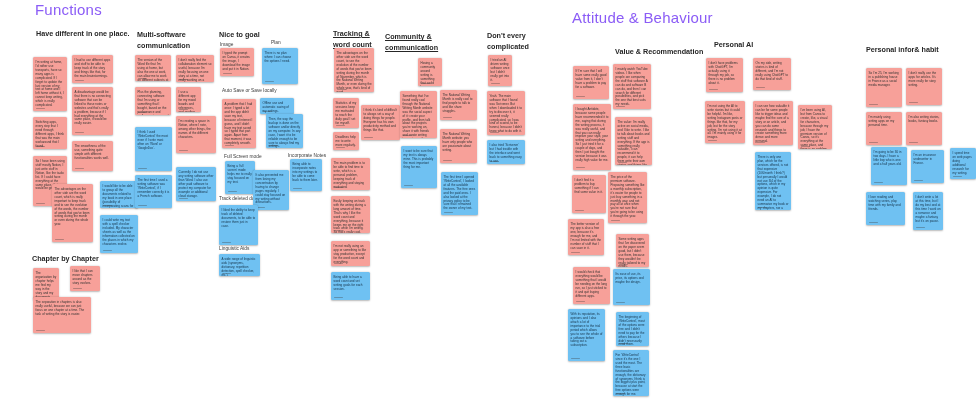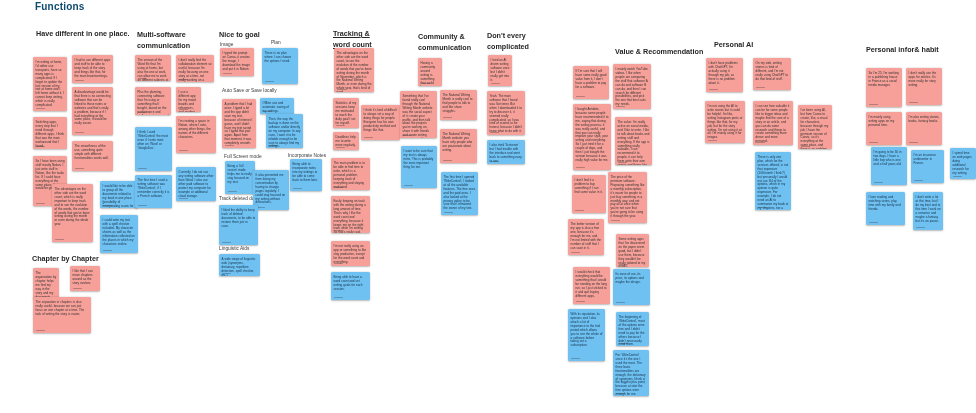--- a/index.html
+++ b/index.html
@@ -1,47 +1,48 @@
 <!DOCTYPE html>
 <html><head>
 <meta charset="utf-8">
 <style>
   html,body{margin:0;padding:0;background:#fff;}
   .board{
     position:relative;width:976px;height:413px;background:#ffffff;
     font-family:"Liberation Sans",sans-serif;overflow:hidden;
   }
   .label{position:absolute;white-space:pre-line;color:#111;}
-  .label.l1{font-size:10px;font-weight:700;letter-spacing:.2px;color:#0c4a6e;}
+  .label.l1{font-size:15px;font-weight:400;letter-spacing:.2px;color:#8b5cf6;}
   .label.l2{font-size:7.2px;font-weight:600;color:#262626;line-height:1.5;}
   .label.l3{font-size:4.8px;font-weight:500;color:#3a3a3a;}
   .note{
     position:absolute;border-radius:1.5px;box-sizing:border-box;
     padding:2.6px 2.4px 5px 2.6px;overflow:hidden;
     box-shadow:0 .7px 1.8px rgba(0,0,0,.28);
   }
   .note-text{font-size:3px;line-height:1.33;color:#313130;word-spacing:.2px;}
   .note.blue .note-text{color:#163248;}
   .note-meta{
     position:absolute;left:2.6px;bottom:1.8px;width:9px;height:1.2px;
     background:rgba(60,60,60,.35);border-radius:.6px;
   }
 </style>
 </head>
 <body>
 
 <div class="board" id="board" style="background: rgb(255, 255, 255);">
     <div class="label l1" style="left: 35px; top: 1px;">Functions</div>
+    <div class="label l1" style="left: 572px; top: 9px;">Attitude &amp; Behaviour</div>
     <div class="label l2" style="left: 36px; top: 29px;">Have different in one place.</div>
     <div class="label l2" style="left: 137px; top: 30px;">Multi-software
 communication</div>
     <div class="label l2" style="left: 219px; top: 30px;">Nice to goal</div>
     <div class="label l2" style="left: 333px; top: 29px; text-decoration: underline;">Tracking &amp;
 word count</div>
-    <div class="label l2" style="left: 418px; top: 32px;">Community &amp;
+    <div class="label l2" style="left: 385px; top: 32px; text-decoration: underline;">Community &amp;
 communication</div>
     <div class="label l2" style="left: 487px; top: 31px;">Don't every
 complicated</div>
     <div class="label l2" style="left: 32px; top: 254px;">Chapter by Chapter</div>
     <div class="label l2" style="left: 575px; top: 47px; margin-left: 40px;">Value &amp; Recommendation</div>
     <div class="label l2" style="left: 714px; top: 40px;">Personal AI</div>
     <div class="label l2" style="left: 866px; top: 45px;">Personal infor&amp; habit</div>
     <div class="label l3" style="left: 220px; top: 42px;">Image</div>
     <div class="label l3" style="left: 271px; top: 40px;">Plan</div>
     <div class="label l3" style="left: 222px; top: 88px;">Auto Save or Save locally</div>

